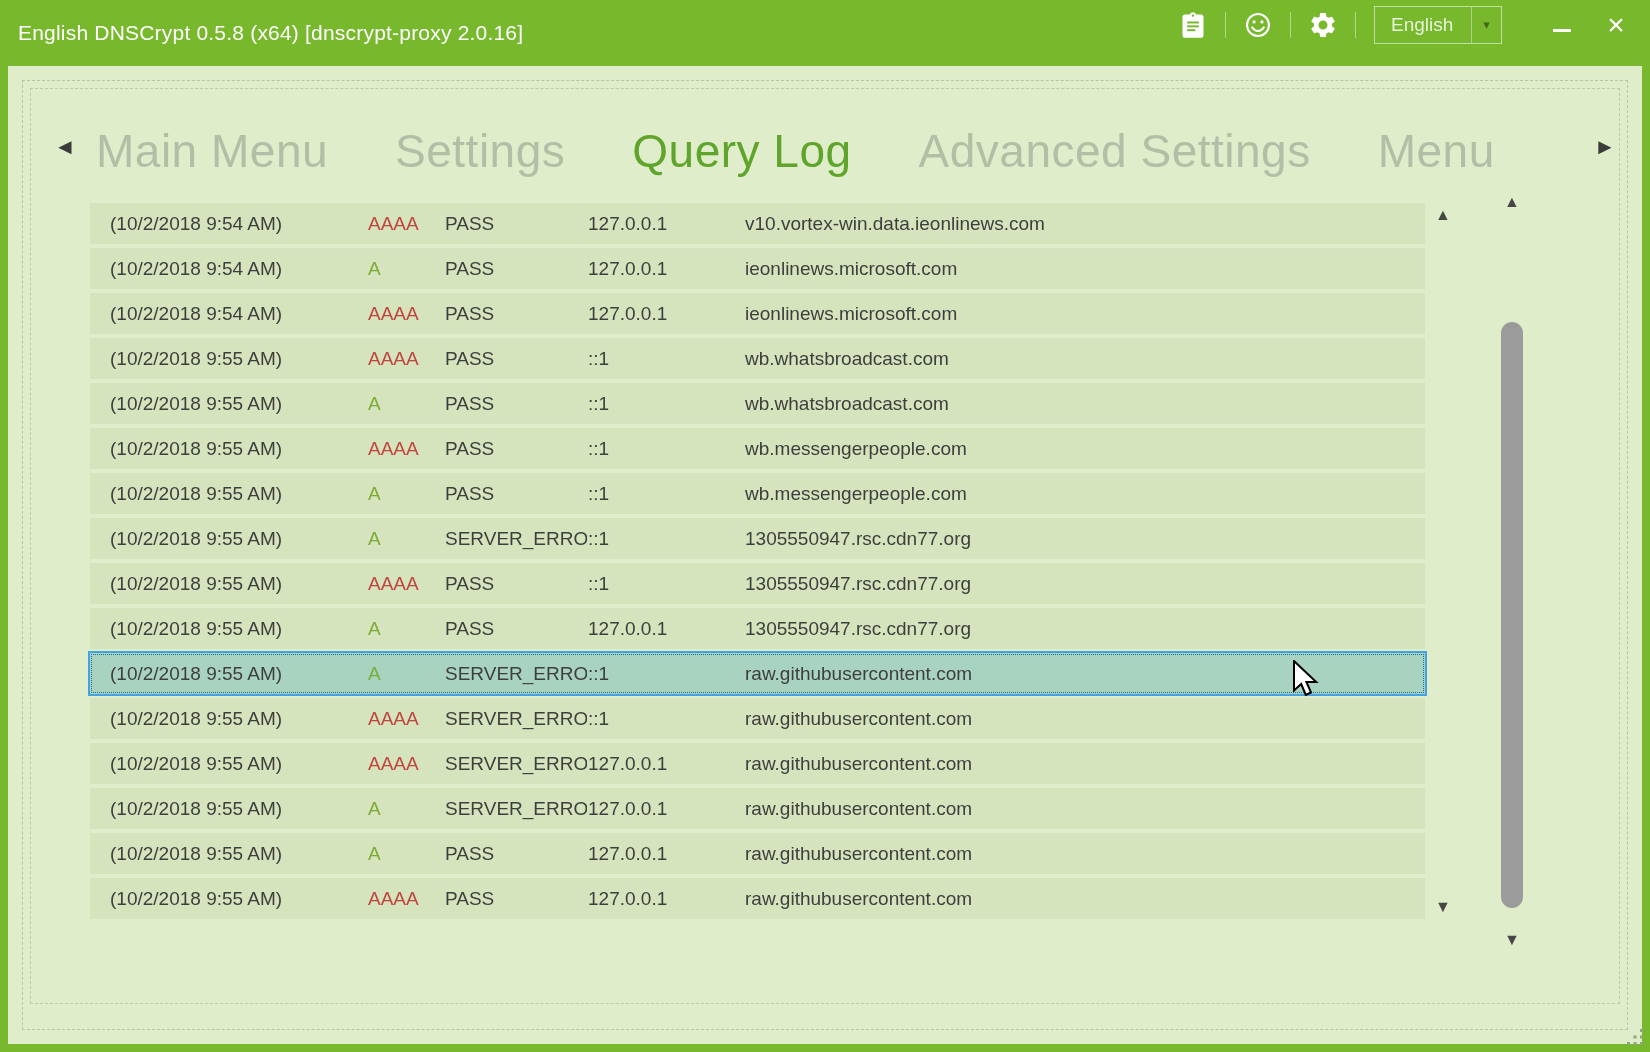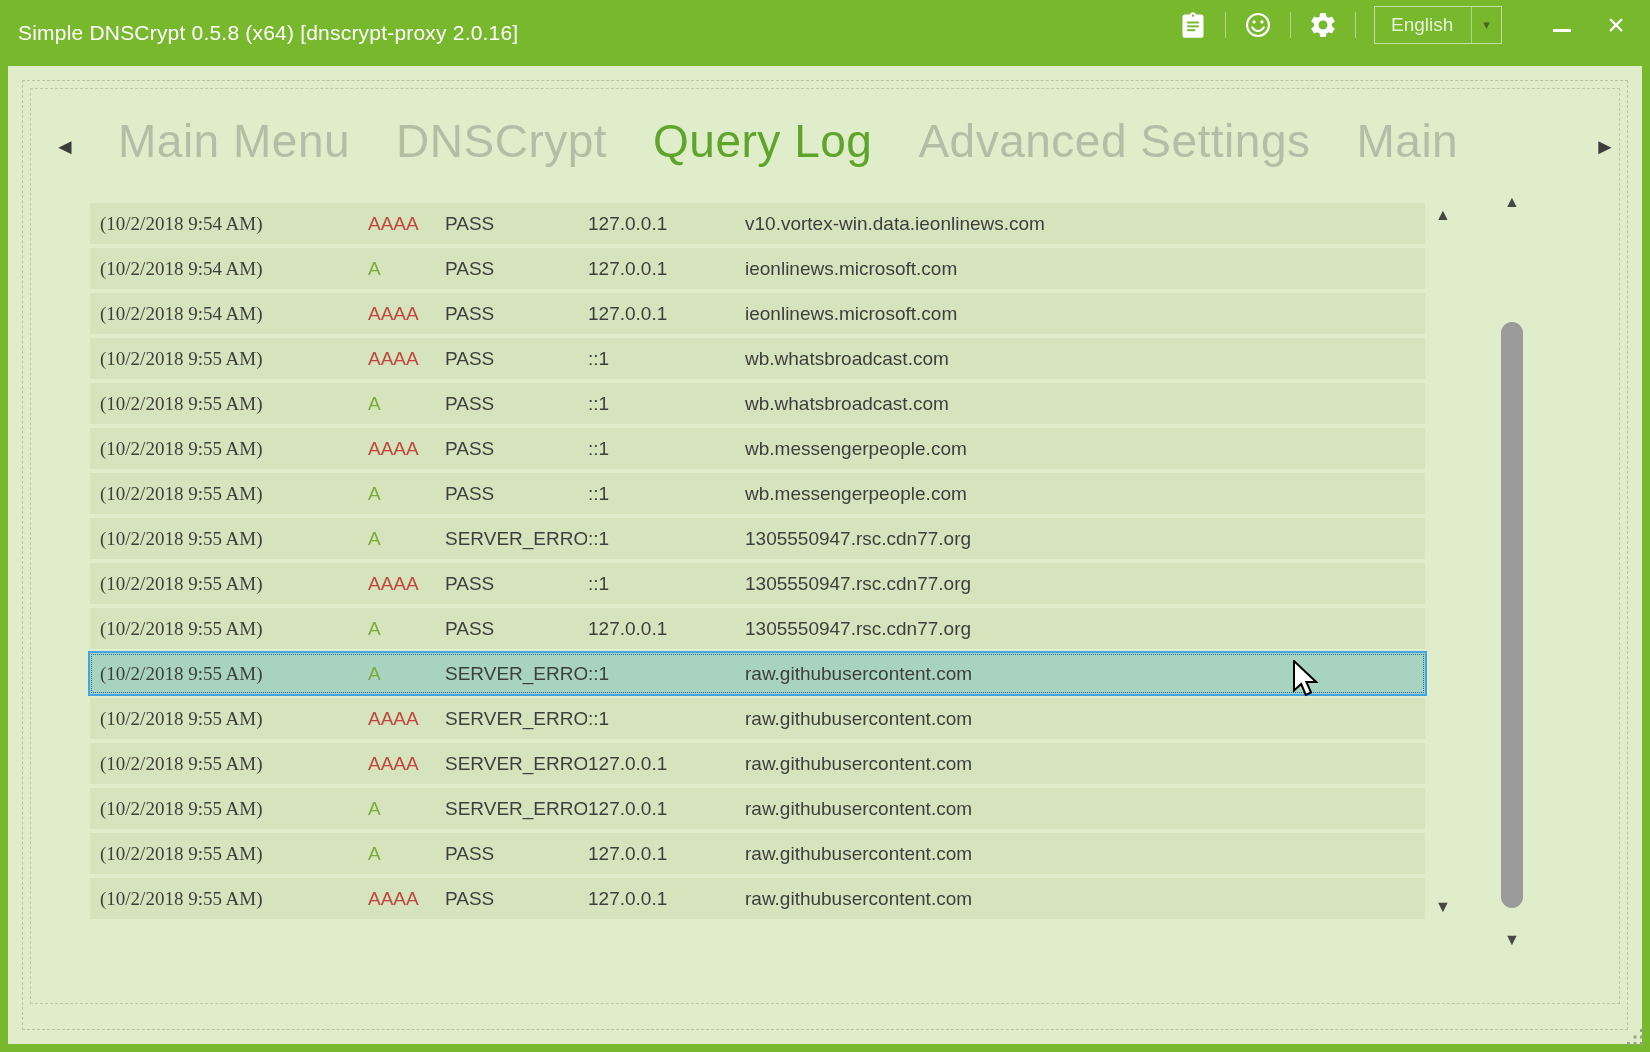--- a/index.html
+++ b/index.html
@@ -65,22 +65,22 @@
   
   .tab-arrow {
     position: absolute; width: 30px; height: 30px; top: 66px;
     display: flex; align-items: center; justify-content: center;
     color: #3c3c3c; font-size: 22px;
   }
   .tab-arrow.left { left: 42px; }
   .tab-arrow.right { left: 1582px; }
   .tab-strip {
     position: absolute; left: 88px; top: 48px; width: 1492px; height: 64px;
-    display: flex; align-items: flex-start; gap: 46px;
-    overflow: hidden; white-space: nowrap; margin-left: 22px;
+    display: flex; align-items: flex-end; gap: 67px;
+    overflow: hidden; white-space: nowrap;
   }
   .tab {
     font-size: 46px; font-weight: 300; color: #b4bea6; letter-spacing: 0.5px;
     flex: 0 0 auto;
   }
   .tab.active { color: #5fa42b; }
 
   
   .list {
     position: absolute; left: 82px; top: 137px; width: 1335px;
@@ -95,21 +95,21 @@
     border: 2px solid #44a3e3; pointer-events: none;
   }
   .row.selected::after {
     content: ""; position: absolute; left: 1px; right: 1px; top: 1px; bottom: 1px;
     border: 1px dotted #2a6a9b; pointer-events: none;
   }
   .cell {
     position: absolute; top: 0; height: 41px; line-height: 41px;
     font-size: 19px; color: #3e3e3e; white-space: nowrap;
   }
-  .c-date   { left: 10px; font-family: Liberation Serif, serif;  }
+  .c-date   { left: 20px;  }
   .c-type   { left: 278px; }
   .c-result { left: 355px; width: 142px; overflow: hidden; }
   .c-addr   { left: 498px; }
   .c-domain { left: 655px; }
   .t-A    { color: #7cab35; }
   .t-AAAA { color: #c0453e; }
 
   
   .sb { position: absolute; width: 32px; }
   .sb-inner { left: 1419px; top: 137px; height: 716px; }
@@ -137,21 +137,21 @@
       6.5px 6.5px 0 #93a37d, 13px 6.5px 0 #93a37d, 13px 0px 0 #93a37d;
   }
 
   
   .cursor { position: absolute; left: 1293px; top: 660px; pointer-events: none; }
 </style>
 </head>
 <body>
 
 <div class="titlebar">
-  <div class="title-text">Simple DNSCrypt 0.5.8 (x64) [dnscrypt-proxy 2.0.16]</div>
+  <div class="title-text">English DNSCrypt 0.5.8 (x64) [dnscrypt-proxy 2.0.16]</div>
   <div class="tb-controls">
 
     <div class="tb-iconbtn">
       <svg width="28" height="28" viewBox="0 0 24 24">
         <path fill="#fff" d="M19 3h-4.18C14.4 1.84 13.3 1 12 1c-1.3 0-2.4.84-2.82 2H5c-1.1 0-2 .9-2 2v16c0 1.1.9 2 2 2h14c1.1 0 2-.9 2-2V5c0-1.1-.9-2-2-2zm-7 0c.55 0 1 .45 1 1s-.45 1-1 1-1-.45-1-1 .45-1 1-1z"></path>
         <rect x="7" y="9" width="10" height="1.7" fill="#77b82d"></rect>
         <rect x="7" y="12.3" width="10" height="1.7" fill="#77b82d"></rect>
         <rect x="7" y="15.6" width="7" height="1.7" fill="#77b82d"></rect>
       </svg>
     </div>
@@ -192,30 +192,30 @@
 <div class="content">
   <div class="dashed-outer"></div>
   <div class="dashed-inner"></div>
 
   <div class="tab-arrow left">◄</div>
   <div class="tab-strip">
       <div class="tab">
     <span>Main Menu</span>
   </div>
       <div class="tab">
-    <span>DNSCrypt</span>
+    <span>Settings</span>
   </div>
       <div class="tab active">
     <span>Query Log</span>
   </div>
       <div class="tab">
     <span>Advanced Settings</span>
   </div>
       <div class="tab">
-    <span>Main</span>
+    <span>Menu</span>
   </div>
     </div>
   <div class="tab-arrow right">►</div>
 
   <div class="list">
       <div class="row">
     <span class="cell c-date">(10/2/2018 9:54 AM)</span>
     <span class="cell c-type t-AAAA">AAAA</span>
     <span class="cell c-result">PASS</span>
     <span class="cell c-addr">127.0.0.1</span>

